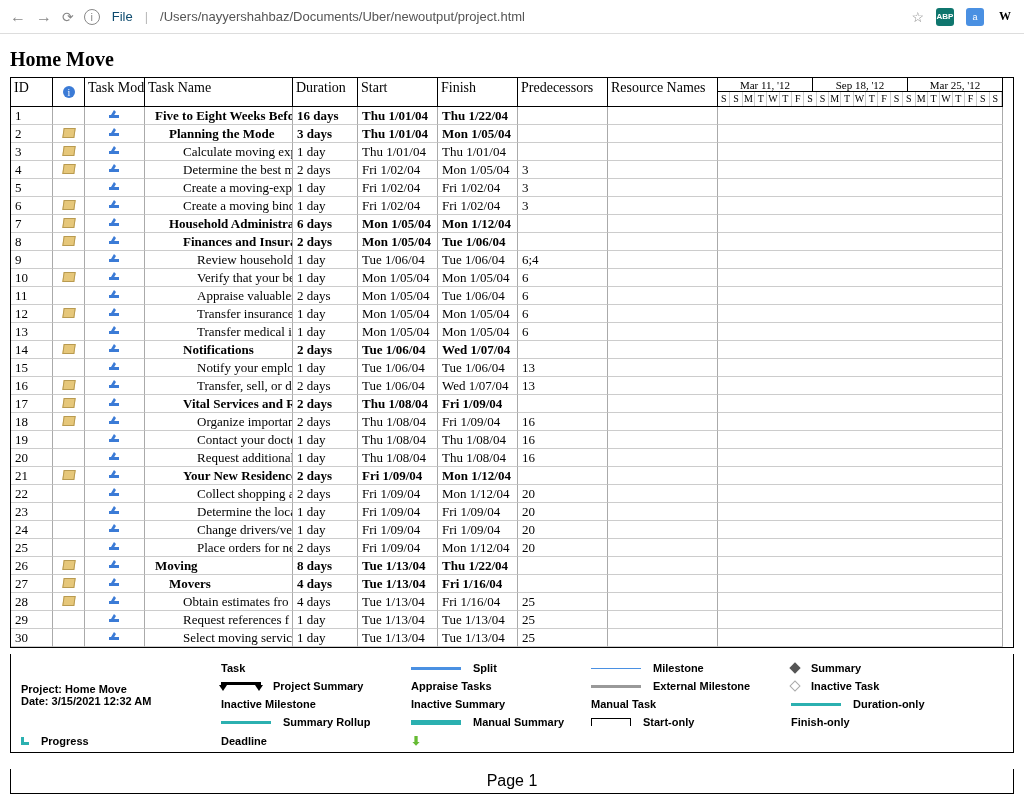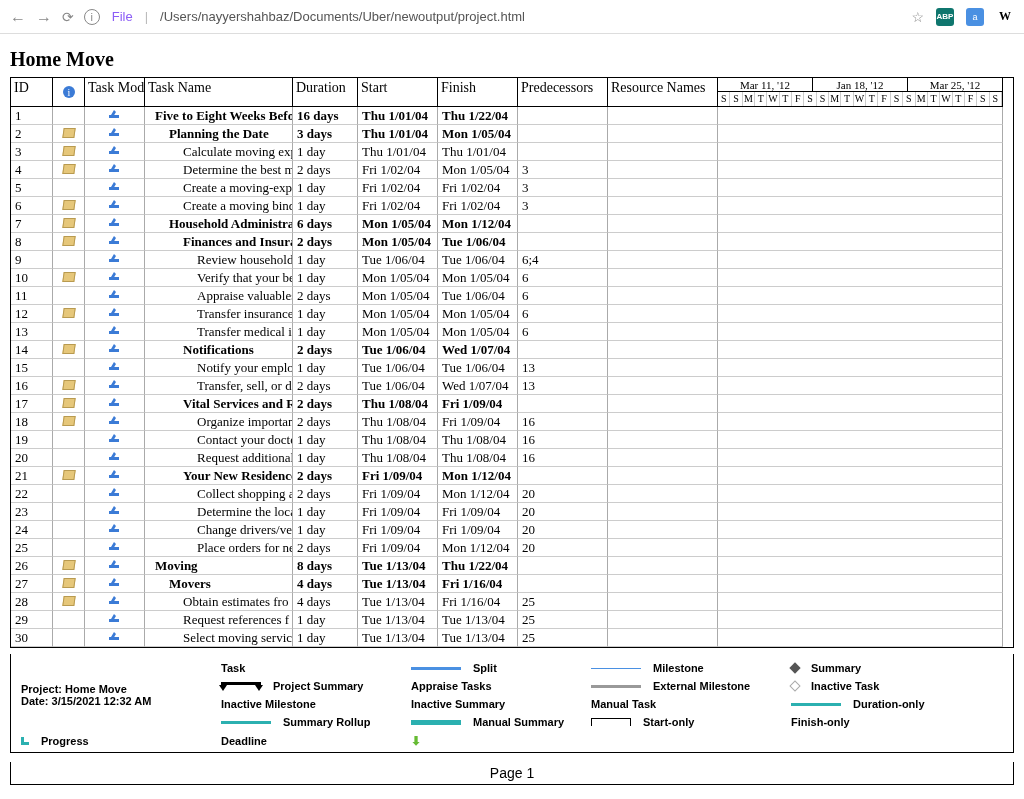--- a/index.html
+++ b/index.html
@@ -2,21 +2,21 @@
 <html><head>
 <meta charset="utf-8">
 <style>
   * { box-sizing: border-box; }
   body { margin:0; font-family: Arial, Helvetica, sans-serif; font-size:12px; color:#000; background:#fff; }
   .chrome-bar { height:34px; display:flex; align-items:center; gap:10px; padding:0 10px; border-bottom:1px solid #ddd; }
   .nav-btn { color:#888; font-size:16px; line-height:1; cursor:pointer; }
   .reload { font-size:14px; }
   .url-pill { flex:1; display:flex; align-items:center; gap:12px; font-size:13px; color:#555; }
   .url-pill .info { width:16px; height:16px; border:1px solid #888; border-radius:50%; display:flex; align-items:center; justify-content:center; font-size:11px; color:#888;}
-  .url-file { color:#8b5cf6; }
+  .url-file { color:#0c4a6e; }
   .url-pipe { color:#bbb; }
   .right-icons { display:flex; align-items:center; gap:12px; }
   .star { color:#888; font-size:14px;}
   .abp { width:18px;height:18px;background:#0f766e; color:#fff; font-size:8px; font-weight:bold; display:flex;align-items:center;justify-content:center; border-radius:3px;}
   .wik { width:18px;height:18px; font-size:12px; font-weight:bold; font-family:serif; display:flex;align-items:center;justify-content:center;}
   .gt { width:18px;height:18px; background:#4a90e2; color:#fff; font-size:9px; display:flex; align-items:center; justify-content:center; border-radius:3px;}
 
   h1.title { font-family: "Times New Roman", serif; font-weight:bold; font-size:20px; margin:14px 10px 4px 10px;}
 
   .sheet { margin:6px 10px; border:1px solid #000; width:calc(100% - 20px); }
@@ -51,21 +51,21 @@
   .swatch-line.thin { border-top-width:1px;}
   .swatch-start { display:inline-block; width:8px;height:8px; border-left:3px solid #2bb0b0; border-bottom:3px solid #2bb0b0; margin-right:6px;}
   .swatch-diamond { display:inline-block; width:8px;height:8px; background:#555; transform:rotate(45deg); margin-right:6px;}
   .swatch-diamond.hollow { background:#fff; border:1px solid #aaa;}
   .swatch-arrow { display:inline-block; color:#6b3; font-size:12px; margin-right:6px;}
   .swatch-bracket { display:inline-block; width:40px; height:8px; border-top:3px solid #000; position:relative; margin-right:6px;}
   .swatch-bracket::before, .swatch-bracket::after { content:""; position:absolute; top:0; width:0;height:0; border-top:6px solid #000; border-left:4px solid transparent; border-right:4px solid transparent;}
   .swatch-bracket::before { left:-2px;} .swatch-bracket::after { right:-2px;}
   .swatch-open { display:inline-block; width:40px; height:8px; border-top:1px solid #000; border-left:1px solid #000; border-right:1px solid #000; margin-right:6px;}
 
-  .footer { margin:9px 10px; border:1px solid #000; border-top:none; text-align:center; font-size:14px; padding:3px 0;}
+  .footer { margin:16px 10px; border:1px solid #000; border-top:none; text-align:center; font-size:16px; padding:3px 0;}
   .leg-cell { display:flex; align-items:center; gap:6px; font-weight:bold;}
 </style>
 </head>
 <body>
 
 <div class="chrome-bar">
   <span class="nav-btn">←</span>
   <span class="nav-btn">→</span>
   <span class="nav-btn reload">⟳</span>
   <div class="url-pill">
@@ -97,21 +97,21 @@
     <div class="hdr">Task Mode</div>
     <div class="hdr">Task Name</div>
     <div class="hdr">Duration</div>
     <div class="hdr">Start</div>
     <div class="hdr">Finish</div>
     <div class="hdr">Predecessors</div>
     <div class="hdr">Resource Names</div>
     <div class="hdr" style="padding:0;">
       <div class="gantt-months" id="gantt-months">
           <div>Mar 11, '12</div>
-          <div>Jan 18, '12</div>
+          <div>Sep 18, '12</div>
           <div>Mar 25, '12</div>
         </div>
       <div class="gantt-days" id="gantt-days">
           <div>S</div>
           <div>S</div>
           <div>M</div>
           <div>T</div>
           <div>W</div>
           <div>T</div>
           <div>F</div>
@@ -145,21 +145,21 @@
       <div class="cell bold">Thu 1/22/04</div>
       <div class="cell pred"></div>
       <div class="cell res"></div>
       <div class="cell blank"></div>
       <div class="cell id">2</div>
       <div class="cell info"><span class="note-icon"></span></div>
       <div class="cell mode"><svg class="mode-svg" viewBox="0 0 14 14">
           <rect x="1" y="8" width="10" height="3" fill="#3b7bd6"></rect>
           <path d="M3 8 L6 3 L8 5 L5 10 Z" fill="#3b7bd6"></path>
         </svg></div>
-      <div class="cell name bold" style="padding-left: 24px;">Planning the Date</div>
+      <div class="cell name bold" style="padding-left: 24px;">Planning the Mode</div>
       <div class="cell bold">3 days</div>
       <div class="cell bold">Thu 1/01/04</div>
       <div class="cell bold">Mon 1/05/04</div>
       <div class="cell pred"></div>
       <div class="cell res"></div>
       <div class="cell blank"></div>
       <div class="cell id">3</div>
       <div class="cell info"><span class="note-icon"></span></div>
       <div class="cell mode"><svg class="mode-svg" viewBox="0 0 14 14">
           <rect x="1" y="8" width="10" height="3" fill="#3b7bd6"></rect>

